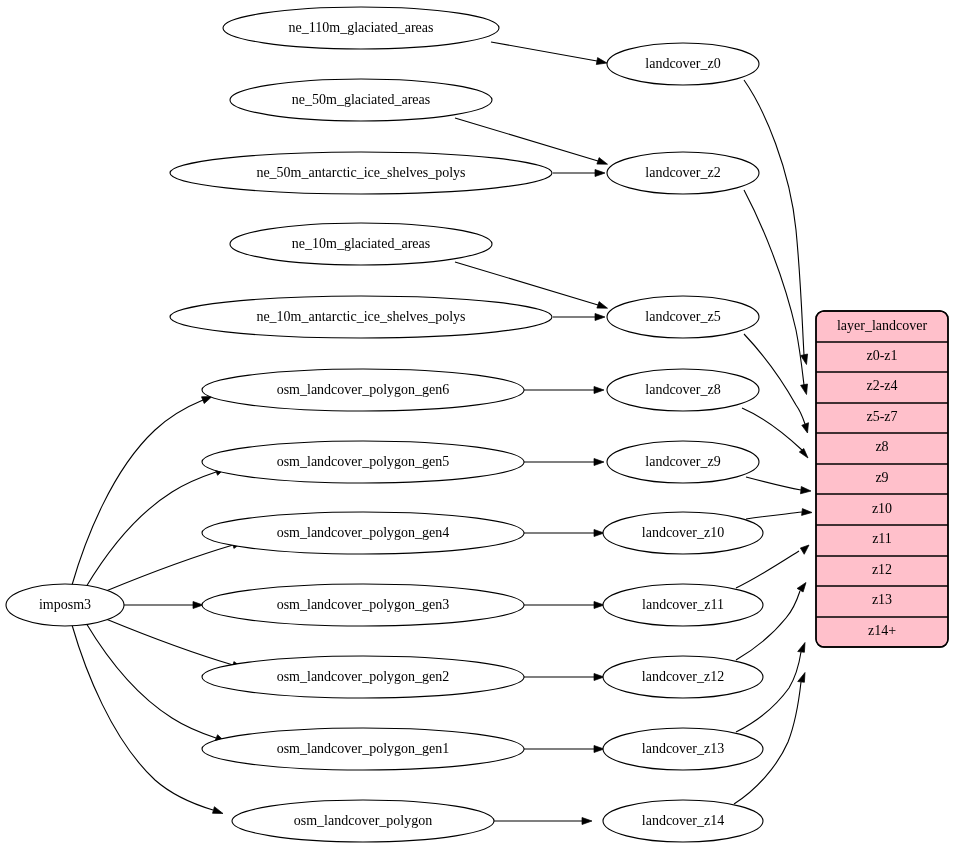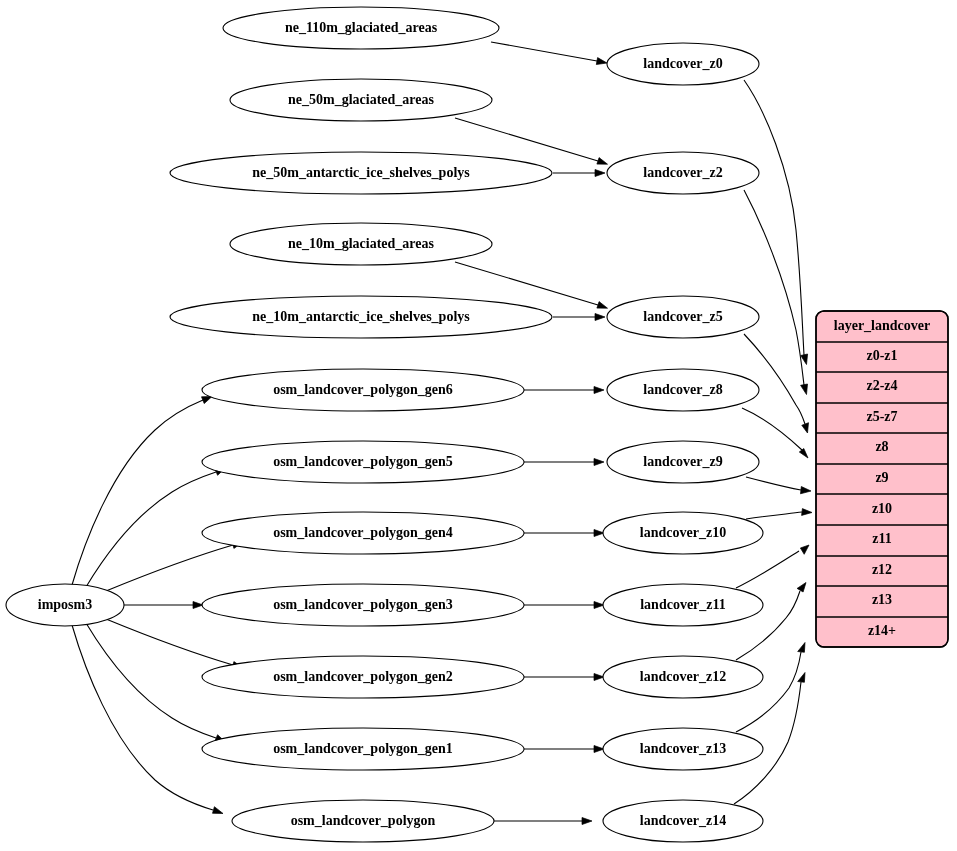--- a/index.html
+++ b/index.html
@@ -10,21 +10,20 @@
   body {
     width: 957px;
     height: 851px;
     font-family: "Liberation Serif", "DejaVu Serif", serif;
     overflow: hidden;
   }
   #graph-root {
     position: relative;
     width: 871px;
     height: 851px;
-    font-weight: bold;
   }
   svg#graph-svg {
     display: block;
     width: 957px;
     height: 851px;
   }
   .node-ellipse {
     fill: #ffffff;
     stroke: #000000;
     stroke-width: 1.1;

